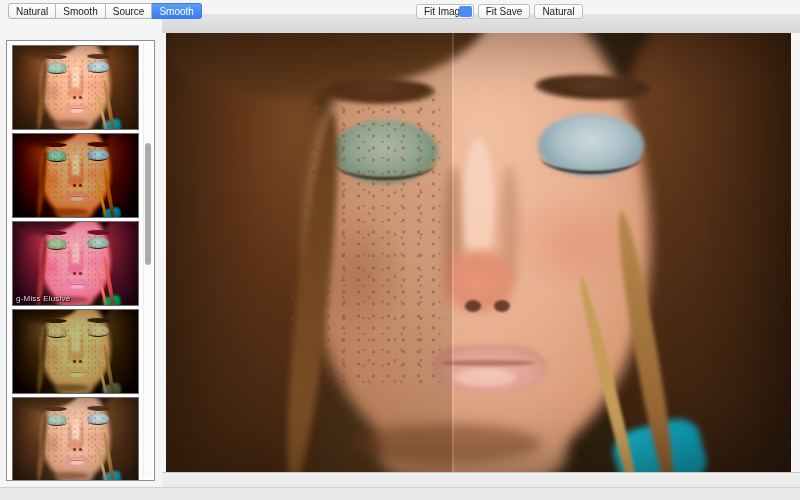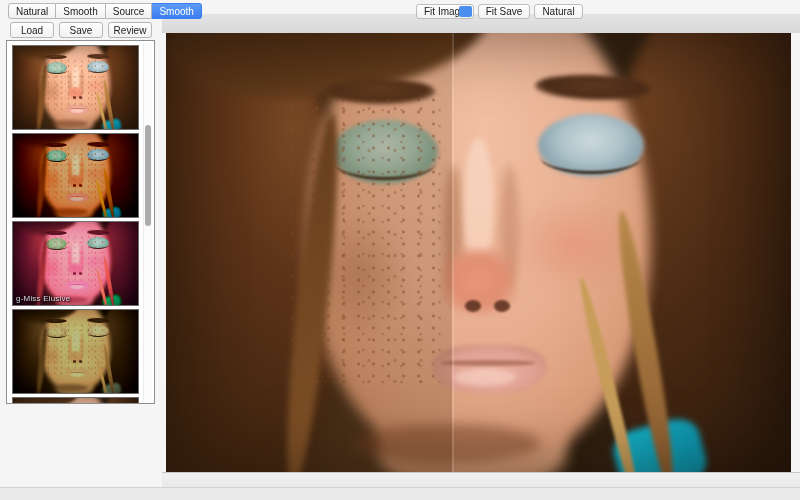--- a/index.html
+++ b/index.html
@@ -16,21 +16,21 @@
   }
   .preset-seg button:first-child { border-left:1px solid #b6b6b6; border-radius:3px 0 0 3px; }
   .preset-seg button:last-child { border-radius:0 3px 3px 0; }
   .preset-seg button.selected { background:linear-gradient(#5d9cf6,#3b7df0); border-color:#3b7df0; color:#fff; }
   .action-row { position:absolute; left:10px; top:22px; display:flex; gap:5px; height:16px; }
   .action-row button {
     font-family:"Liberation Sans",sans-serif; font-size:10px; color:#1c1c1c;
     width:44px; height:16px; border:1px solid #b6b6b6; border-radius:3px;
     background:linear-gradient(#fefefe,#f1f1f1); cursor:default;
   }
-  .thumb-list { position:absolute; left:6px; top:40px; width:149px; height:364px;
+  .thumb-list { position:absolute; left:6px; top:40px; width:149px; height:441px;
     border:1px solid #8e8e8e; background:#fff; padding:4px 14px 4px 5px; overflow:hidden; }
   .thumb { position:relative; width:127px; height:85px; border:1px solid #6e6e6e;
     margin-bottom:3px; overflow:hidden; background:#120b07; }
   .scrollbar { position:absolute; right:2px; top:2px; bottom:2px; width:9px; background:#fbfbfb; border-left:1px solid #ececec; }
   .scroll-thumb { position:absolute; left:1px; right:1px; top:23%; height:28%; background:#acacac; border-radius:4px; }
   .watermark { position:absolute; left:3px; bottom:2px; font-size:8px; letter-spacing:.2px;
     color:rgba(238,238,246,.9); text-shadow:0 0 2px rgba(0,0,0,.9), 1px 1px 1px rgba(0,0,0,.8); z-index:9; }
 
   
   .right-area { position:absolute; left:162px; top:0; right:0; height:500px; background:#f5f5f5; }
@@ -205,25 +205,20 @@
 </div>
 <div class="bottom-full"></div>
 
 <div class="sidebar">
   <div class="preset-seg">
     <button>Natural</button>
     <button>Smooth</button>
     <button>Source</button>
     <button class="selected">Smooth</button>
   </div>
-  <div class="action-row">
-    <button>Load</button>
-    <button>Save</button>
-    <button>Review</button>
-  </div>
   <div class="thumb-list">
     <div class="thumb variant-natural">
         <div class="face-scene">
   <div class="l hair-left"></div>
   <div class="l hair-right"></div>
   <div class="l neck"></div>
   <div class="l shirt"></div>
   <div class="l face"></div>
   <div class="l jaw-shadow"></div>
   <div class="l hair-sweep"></div>

